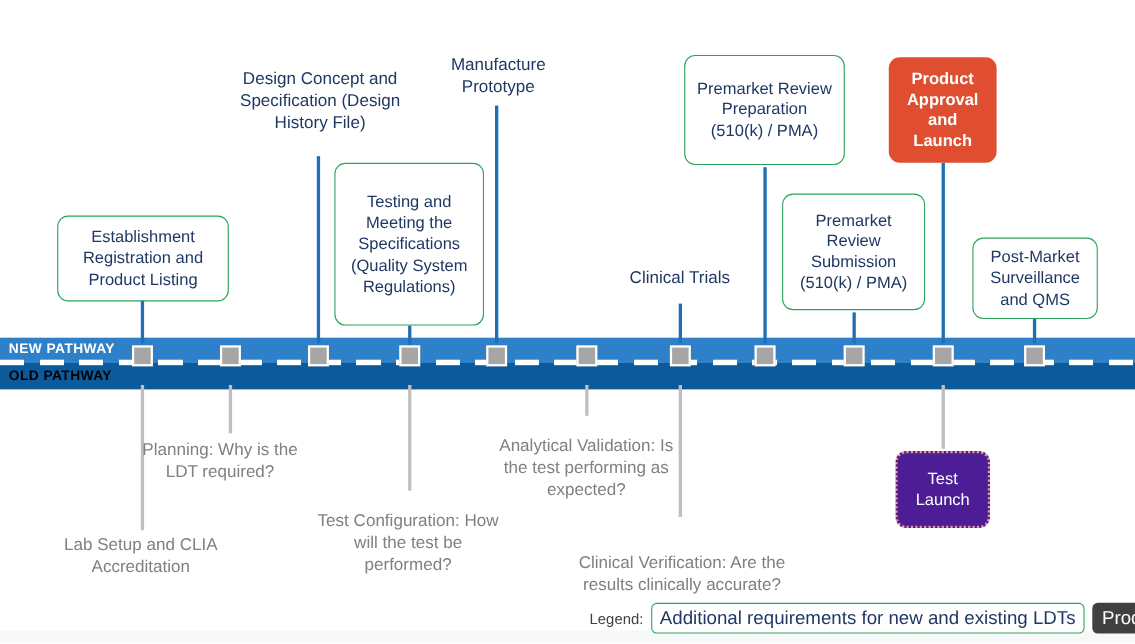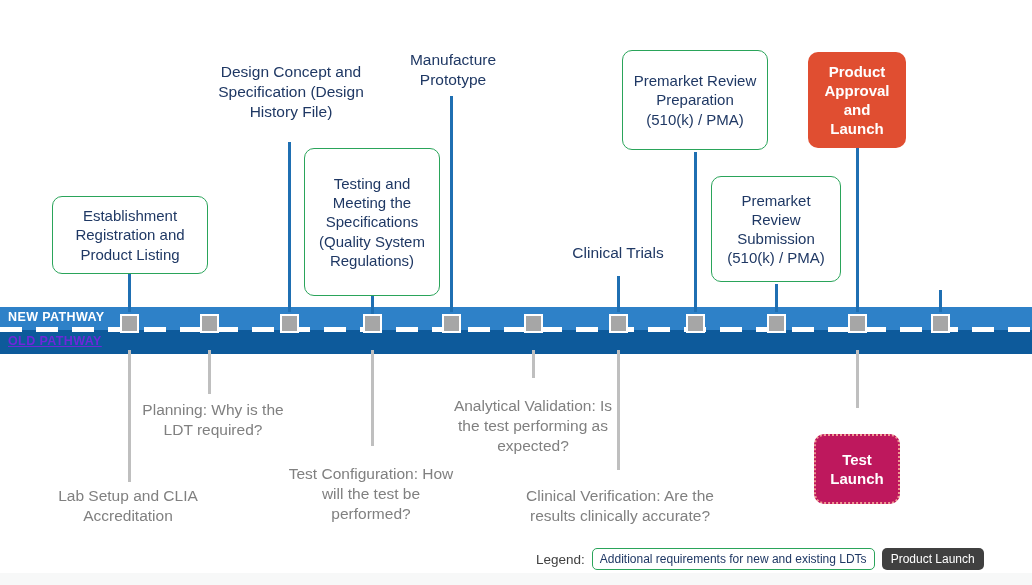--- a/index.html
+++ b/index.html
@@ -44,21 +44,21 @@
         rgba(255,255,255,0) 22px, rgba(255,255,255,0) 36px);
   }
   .band-label {
     position: absolute;
     font-size: 12.5px;
     font-weight: bold;
     letter-spacing: 0.4px;
     white-space: nowrap;
   }
   .band-label.new { left: 8px; top: 3px; color: #ffffff; }
-  .band-label.old { left: 8px; top: 27px; color: #6d28d9; text-decoration: underline; }
+  .band-label.old { left: 8px; top: 27px; color: #000000; }
 
   
   .marker {
     position: absolute;
     top: 314px;
     width: 19px; height: 19px;
     margin-left: -9.5px;
     background: #a6a6a6;
     border: 2px solid #ffffff;
     z-index: 6;
@@ -96,25 +96,24 @@
   }
   .node-box.red {
     border: none;
     background: #e04e31;
     color: #ffffff;
     font-size: 15px;
     font-weight: bold;
   }
   .node-box.pink {
     border: 2px dotted #ef9b92;
-    background: #be185d;
+    background: #4c1d95;
     color: #ffffff;
     font-size: 15px;
-    font-weight: bold;
-    margin-top: 24px;
+    font-weight: normal;
   }
   .node-plain {
     color: #1f3864;
     font-size: 15.5px;
     background: transparent;
   }
   .node-gray {
     color: #808080;
     font-size: 15.5px;
     background: transparent;
@@ -129,21 +128,21 @@
     gap: 7px;
     z-index: 8;
   }
   .legend-title {
     font-size: 13.5px;
     font-weight: normal;
     color: #404040;
     white-space: nowrap;
   }
   .legend-chip {
-    font-size: 12px;
+    font-size: 17px;
     white-space: nowrap;
     border-radius: 5px;
     padding: 3px 7px;
     line-height: 1.2;
   }
   .legend-chip.green {
     border: 1.4px solid #2aa45a;
     background: #ffffff;
     color: #1f3864;
   }
@@ -221,38 +220,41 @@
   </div>
 
   <div class="node node-box green" style="left:711px; top:176px; width:130px; height:106px;">
     <span>Premarket Review Submission (510(k) / PMA)</span>
   </div>
 
   <div class="node node-box red" style="left:808px; top:52px; width:98px; height:96px;">
     <span>Product Approval and Launch</span>
   </div>
 
+  <div class="node node-box green" style="left:884px; top:216px; width:114px; height:74px;">
+    <span>Post-Market Surveillance and QMS</span>
+  </div>
 
   <div class="node node-gray" style="left:28px; top:482px; width:200px; height:48px;">
     <span>Lab Setup and CLIA Accreditation</span>
   </div>
 
-  <div class="node node-gray" style="left:132px; top:396px; width:162px; height:48px;justify-content:flex-end;">
+  <div class="node node-gray" style="left:119px; top:396px; width:162px; height:48px;justify-content:flex-end;">
     <span>Planning: Why is the LDT required?</span>
   </div>
 
   <div class="node node-gray" style="left:288px; top:448px; width:166px; height:72px;margin-top:10px;">
     <span>Test Configuration: How will the test be performed?</span>
   </div>
 
   <div class="node node-gray" style="left:448px; top:378px; width:170px; height:96px;">
     <span>Analytical Validation: Is the test performing as expected?</span>
   </div>
 
-  <div class="node node-gray" style="left:522px; top:454px; width:196px; height:72px;align-items:flex-end;">
+  <div class="node node-gray" style="left:522px; top:486px; width:196px; height:72px;">
     <span>Clinical Verification: Are the results clinically accurate?</span>
   </div>
 
   <div class="node node-box pink" style="left:814px; top:410px; width:86px; height:70px;">
     <span>Test Launch</span>
   </div>
 
   <div class="legend">
     <span class="legend-title">Legend:</span>
     <span class="legend-chip green">Additional requirements for new and existing LDTs</span>

